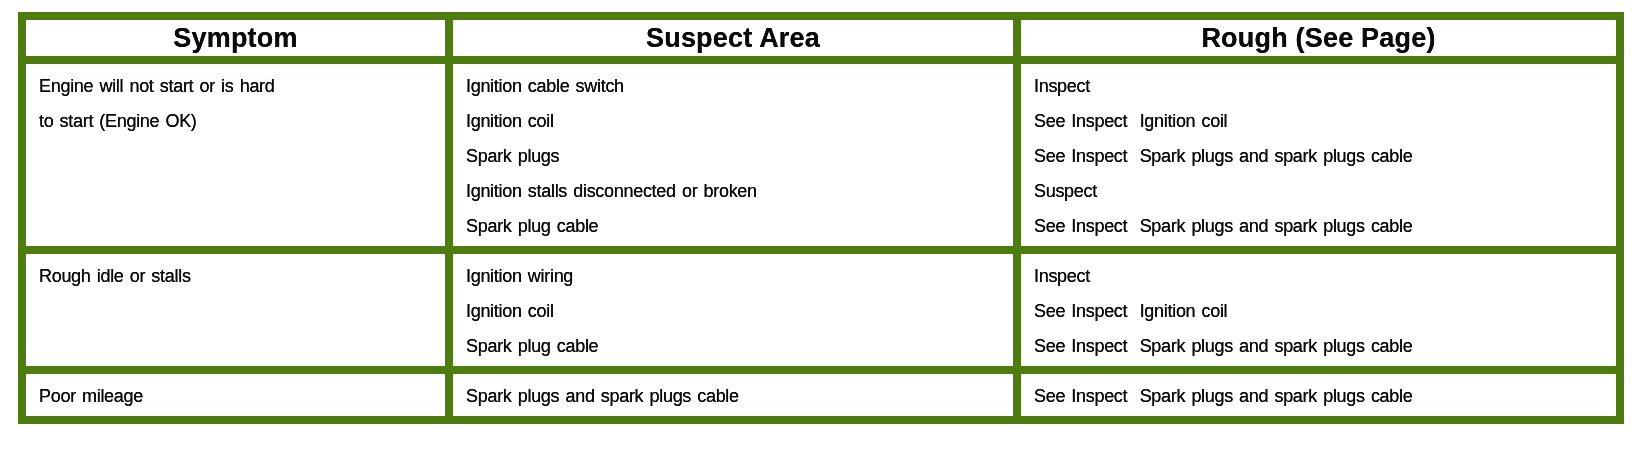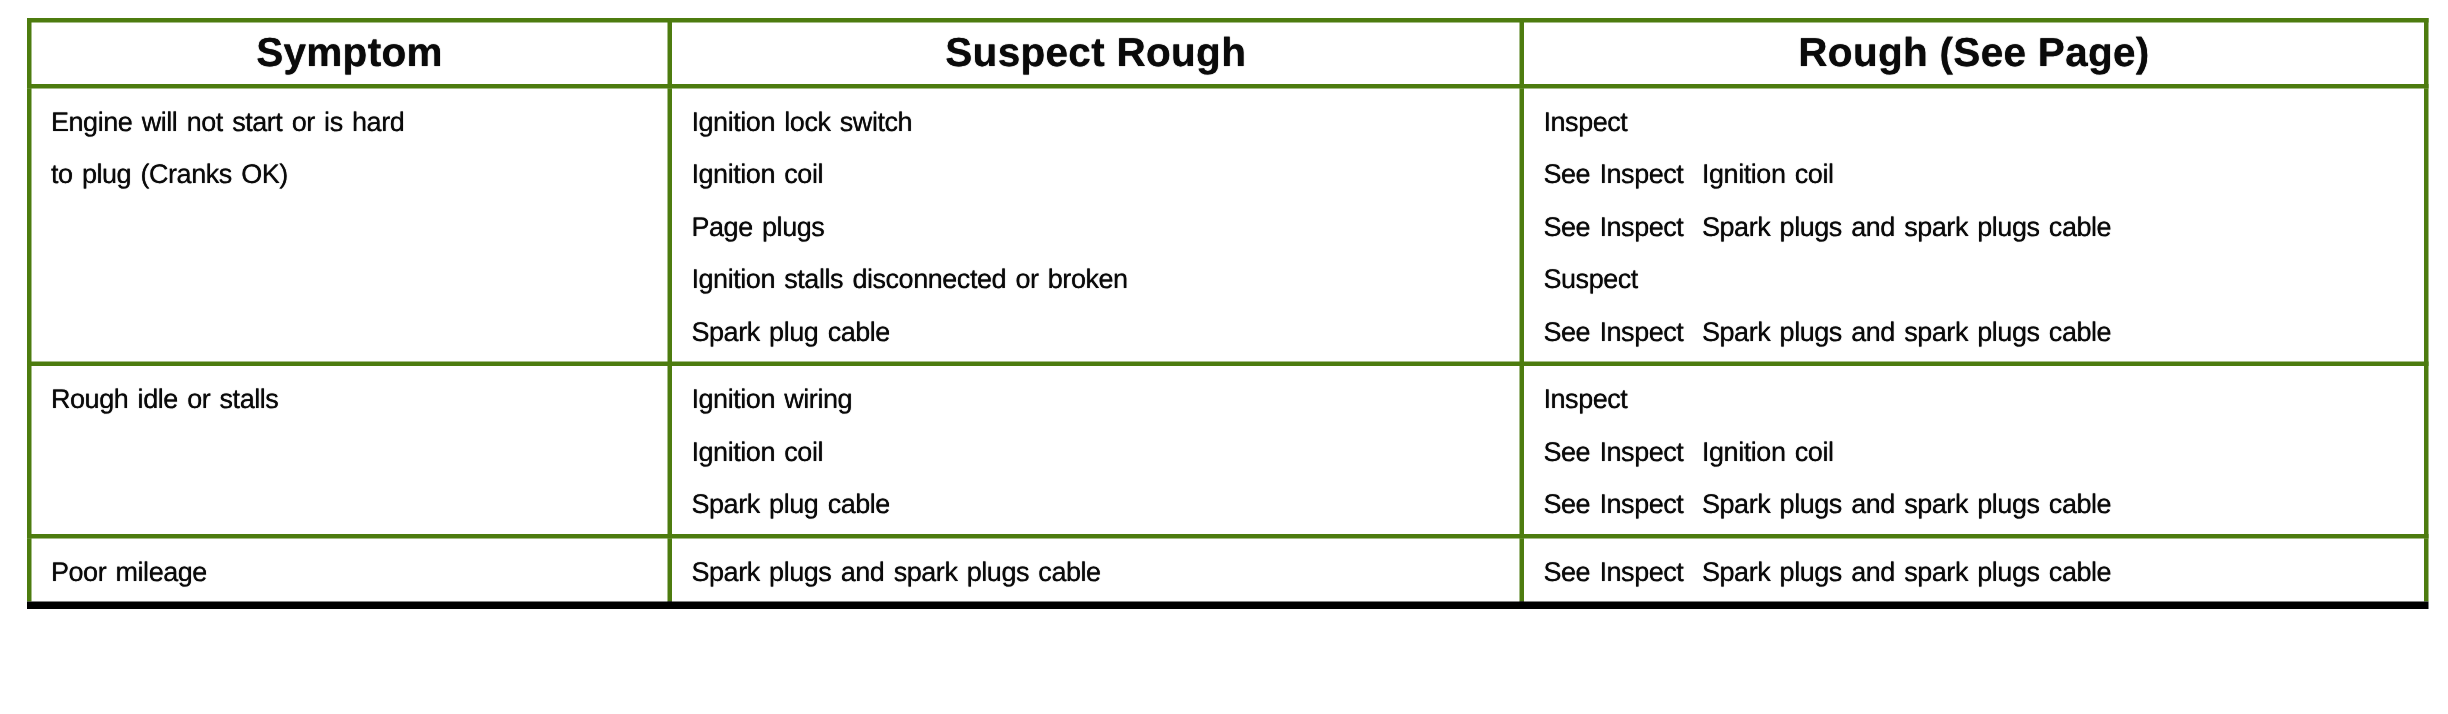--- a/index.html
+++ b/index.html
@@ -19,21 +19,21 @@
     width: 1598px;
     border-collapse: collapse;
     table-layout: fixed;
     background: #ffffff;
     border: 3px solid #000;
     border-bottom-width: 5px;
   }
   col.c1 { width: 427px; }
   col.c2 { width: 568px; }
   col.c3 { width: 603px; }
-  th, td { border: 3px solid #4d7c0f; overflow: hidden; }
+  th, td { border: 8px solid #4d7c0f; overflow: hidden; }
   th {
     height: 44px;
     vertical-align: middle;
     text-align: center;
     font-size: 27px;
     font-weight: bold;
     letter-spacing: 0.2px;
     text-shadow: 0 0 0.6px currentColor;
   }
   td {
@@ -61,34 +61,34 @@
 <div class="page">
   <table class="ts-table">
     <colgroup>
       <col class="c1">
         <col class="c2">
         <col class="c3">
     </colgroup>
     <thead>
       <tr class="header-row">
         <th>Symptom</th>
-        <th>Suspect Rough</th>
+        <th>Suspect Area</th>
         <th>Rough (See Page)</th>
       </tr>
     </thead>
     <tbody>
       <tr class="row-1">
         <td>
             <div class="line">Engine will not start or is hard</div>
-            <div class="line">to plug (Cranks OK)</div>
+            <div class="line">to start (Engine OK)</div>
           </td>
         <td>
-            <div class="line">Ignition lock switch</div>
+            <div class="line">Ignition cable switch</div>
             <div class="line">Ignition coil</div>
-            <div class="line">Page plugs</div>
+            <div class="line">Spark plugs</div>
             <div class="line">Ignition stalls disconnected or broken</div>
             <div class="line">Spark plug cable</div>
           </td>
         <td>
             <div class="line">Inspect</div>
             <div class="line">See Inspect  Ignition coil</div>
             <div class="line">See Inspect  Spark plugs and spark plugs cable</div>
             <div class="line">Suspect</div>
             <div class="line">See Inspect  Spark plugs and spark plugs cable</div>
           </td>

